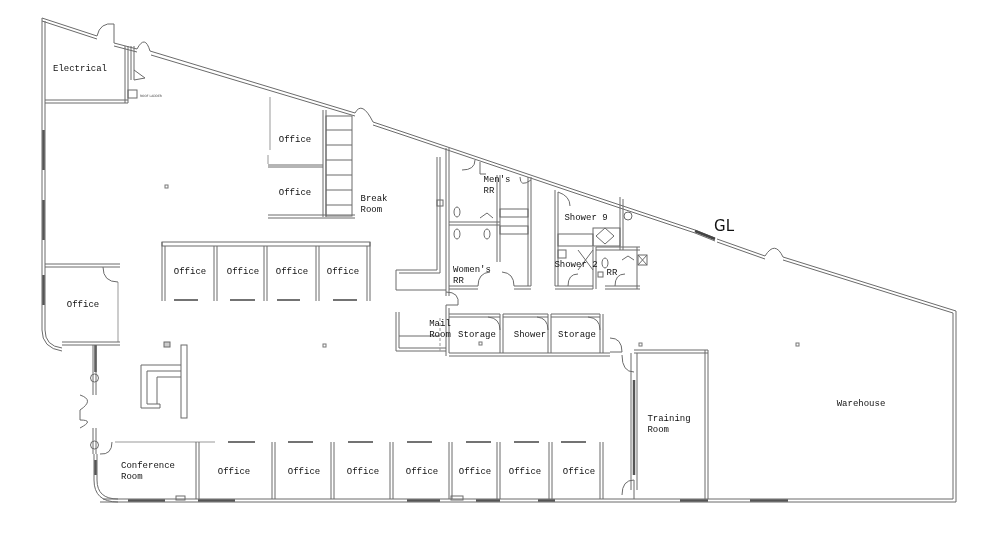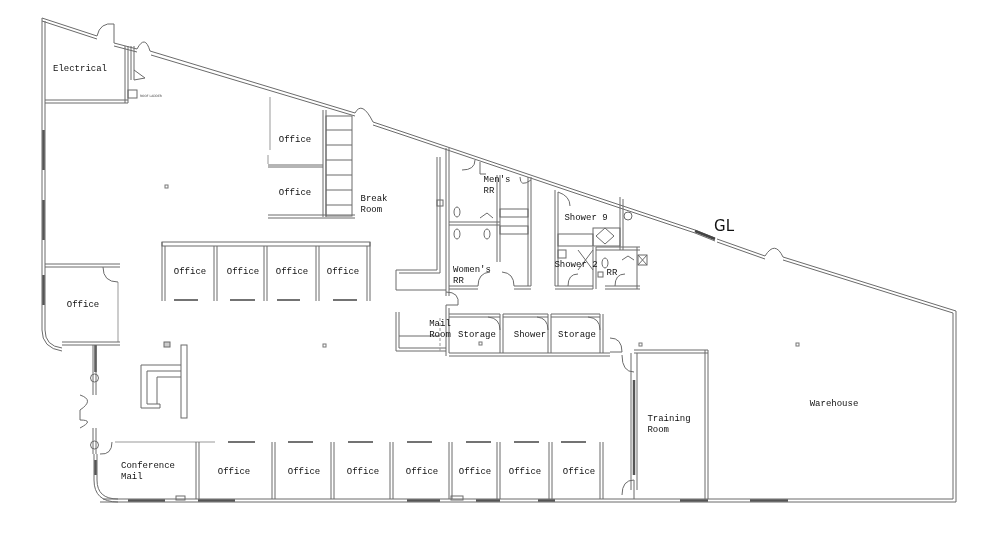--- a/index.html
+++ b/index.html
@@ -293,23 +293,23 @@
 <div class="room-label" style="left:243px;top:272px">Office</div>
 <div class="room-label" style="left:292px;top:272px">Office</div>
 <div class="room-label" style="left:343px;top:272px">Office</div>
 <div class="room-label" style="left:440px;top:330px">Mail
 Room</div>
 <div class="room-label" style="left:477px;top:335px">Storage</div>
 <div class="room-label" style="left:530px;top:335px">Shower</div>
 <div class="room-label" style="left:577px;top:335px">Storage</div>
 <div class="room-label" style="left:669px;top:425px">Training
 Room</div>
-<div class="room-label" style="left:834px;top:404px">Warehouse</div>
+<div class="room-label" style="left:861px;top:404px">Warehouse</div>
 <div class="room-label" style="left:148px;top:472px">Conference
-Mail</div>
+Room</div>
 <div class="room-label" style="left:234px;top:472px">Office</div>
 <div class="room-label" style="left:304px;top:472px">Office</div>
 <div class="room-label" style="left:363px;top:472px">Office</div>
 <div class="room-label" style="left:422px;top:472px">Office</div>
 <div class="room-label" style="left:475px;top:472px">Office</div>
 <div class="room-label" style="left:525px;top:472px">Office</div>
 <div class="room-label" style="left:579px;top:472px">Office</div>
 
 <div class="gl-label" style="left:724px;top:226px">GL</div>
 

